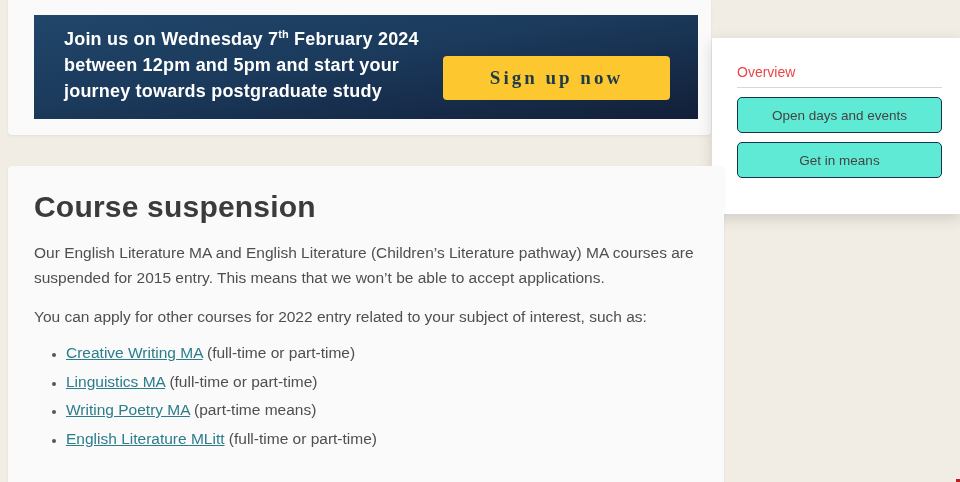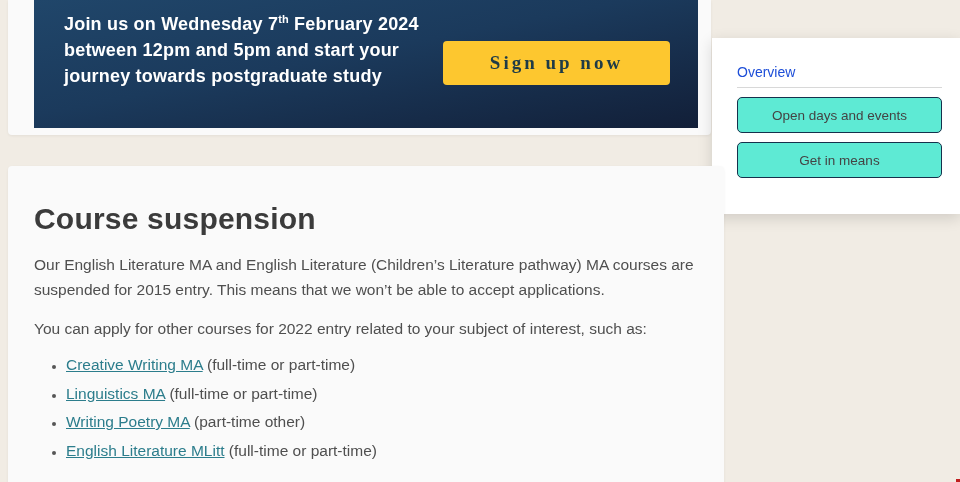--- a/index.html
+++ b/index.html
@@ -13,21 +13,21 @@
   }
 
   
   .banner-card {
     position:absolute; left:8px; top:0; width:703px; height:135px;
     background:#fafafa;
     border-radius:0 0 4px 4px;
     box-shadow:0 1px 3px rgba(0,0,0,0.06);
   }
   .event-banner {
-    position:absolute; left:26px; top:0; width:664px; height:128px;
+    position:absolute; left:26px; top:15px; width:664px; height:104px;
     background:linear-gradient(to bottom right, #20466a 0%, #1b3a5c 45%, #121f38 100%);
     padding-left:16px;
   }
   .banner-text {
     position:absolute; left:30px; top:11px;
     font-size:18px; font-weight:bold; line-height:26px;
     color:#ffffff; letter-spacing:0.2px;
   }
   .banner-text sup { font-size:11px; vertical-align:super; line-height:0; }
   .cta-button {
@@ -38,39 +38,39 @@
     color:#1e3b47; cursor:pointer;
   }
 
   
   .sidebar {
     position:absolute; left:712px; top:38px; width:248px; height:176px;
     background:#ffffff;
     box-shadow:0 4px 14px rgba(0,0,0,0.14);
     padding:27px 18px 0 25px;
   }
-  .sidebar-title { font-size:14px; color:#1d4ed8; line-height:14px; }
+  .sidebar-title { font-size:14px; color:#ef4444; line-height:14px; }
   .sidebar-rule { border:none; border-top:1px solid #d8d8d8; margin-top:8px; }
   .sidebar-btn {
     display:block; width:205px; height:36px; margin-top:9px;
     background:#5eead4; border:1px solid #16314c; border-radius:5px;
     font-family:"Liberation Sans", sans-serif;
     font-size:13.5px; color:#444444; cursor:pointer;
   }
 
   
   .article-card {
     position:absolute; left:8px; top:166px; width:716px; height:330px;
     background:#fafafa;
     border-radius:4px 4px 0 0;
     box-shadow:0 1px 3px rgba(0,0,0,0.06);
     padding:0 26px;
   }
   .article-card h1 {
-    margin-top:34px;
+    margin-top:22px;
     font-size:30px; line-height:38px; font-weight:bold;
     color:#3b3b3b; letter-spacing:0.2px;
   }
   .article-card p {
     margin-top:14px; max-width:660px;
     font-size:15.5px; line-height:25px; color:#4f4f4f;
   }
   .course-list { margin-top:12px; padding-left:32px; list-style:disc; }
   .course-list li {
     font-size:15.5px; line-height:24.5px; margin-bottom:4px; color:#4f4f4f;
@@ -104,18 +104,18 @@
   <button class="sidebar-btn">Get in means</button>
 </div>
 
 <div class="article-card">
   <h1>Course suspension</h1>
   <p>Our English Literature MA and English Literature (Children’s Literature pathway) MA courses are suspended for 2015 entry. This means that we won’t be able to accept applications.</p>
   <p>You can apply for other courses for 2022 entry related to your subject of interest, such as:</p>
   <ul class="course-list">
     <li><a class="course-link">Creative Writing MA</a><span> (full-time or part-time)</span></li>
     <li><a class="course-link">Linguistics MA</a><span> (full-time or part-time)</span></li>
-    <li><a class="course-link">Writing Poetry MA</a><span> (part-time other)</span></li>
+    <li><a class="course-link">Writing Poetry MA</a><span> (part-time means)</span></li>
     <li><a class="course-link">English Literature MLitt</a><span> (full-time or part-time)</span></li>
   </ul>
 </div>
 
 <div class="corner-artifact"></div>
 
 </body></html>

